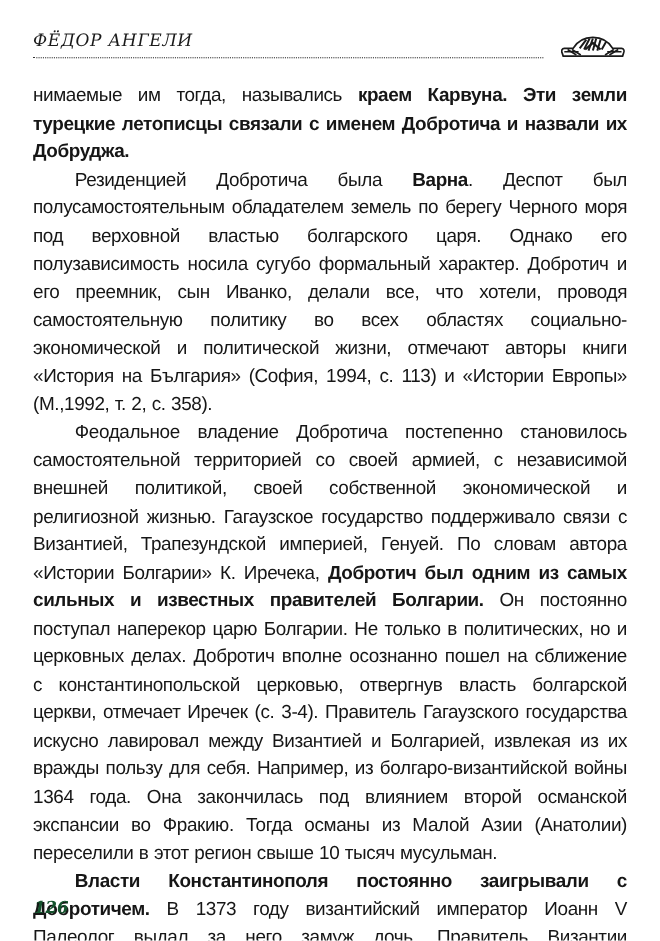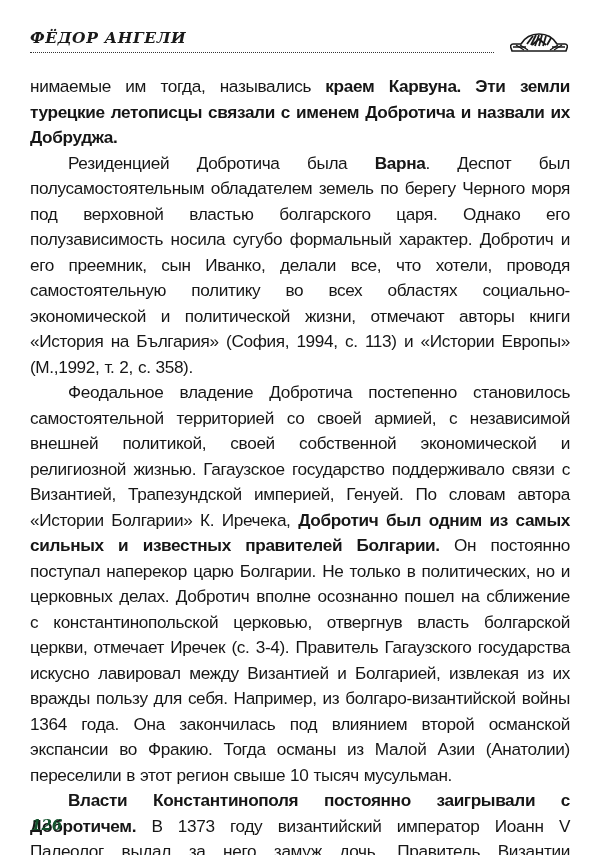--- a/index.html
+++ b/index.html
@@ -19,21 +19,21 @@
       left: 30px;
       top: 26px;
       width: 540px;
       height: 30px;
     }
     .running-head-title {
       position: absolute;
       left: 0;
       top: 2px;
       font-family: "DejaVu Serif", "Liberation Serif", serif;
-      font-weight: bold;
+      font-weight: normal;
       font-style: italic;
       font-size: 15.5px;
       letter-spacing: 0.6px;
       color: #1a1a1a;
     }
     .running-head-rule {
       position: absolute;
       left: 0;
       top: 26px;
       width: 464px;

